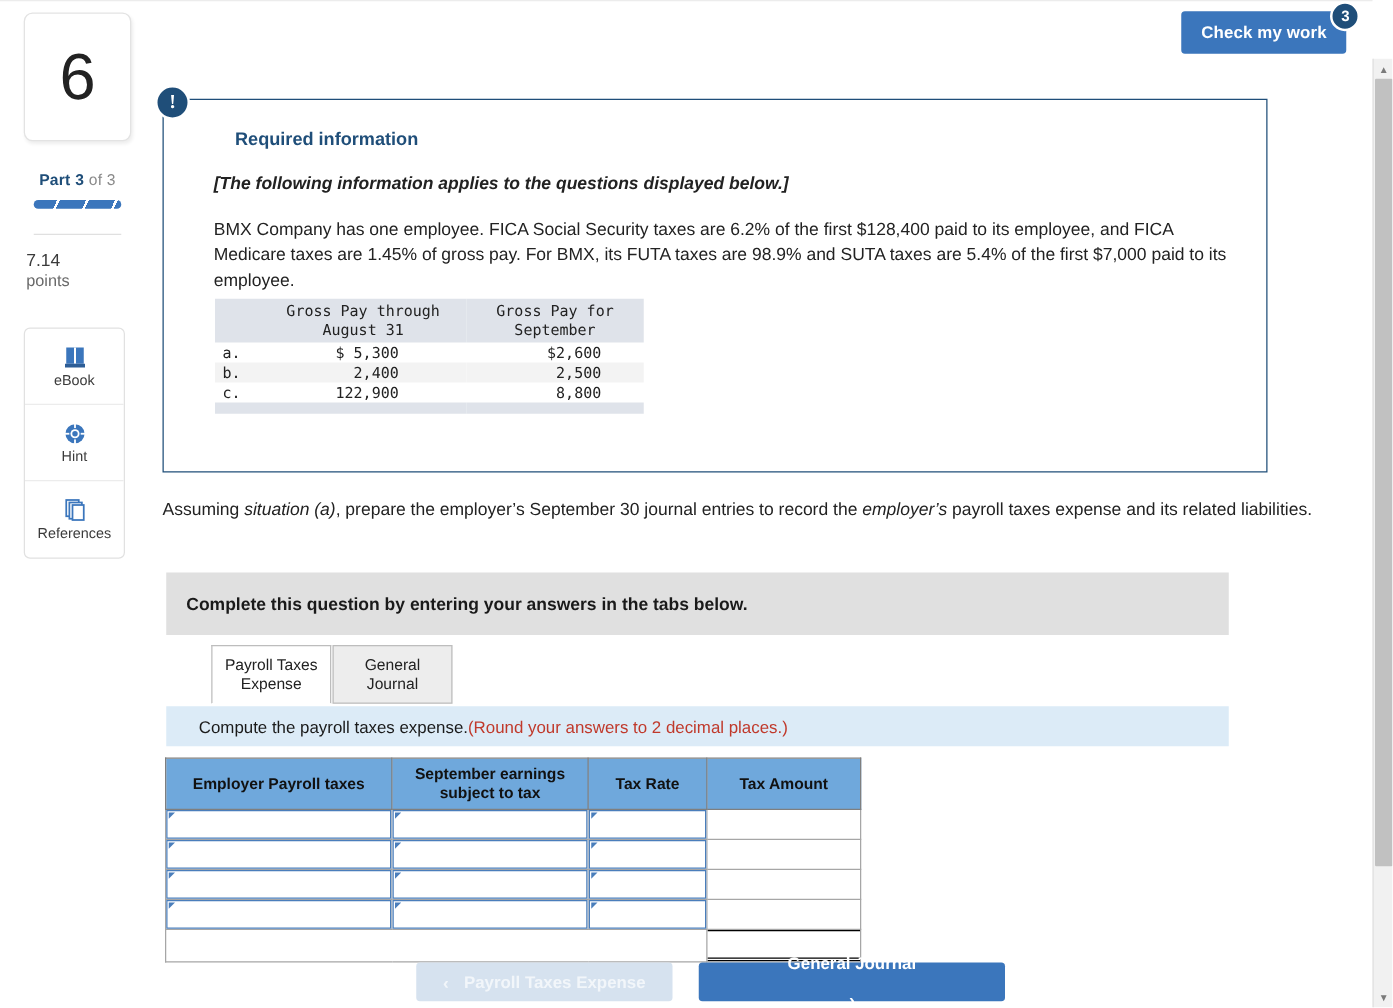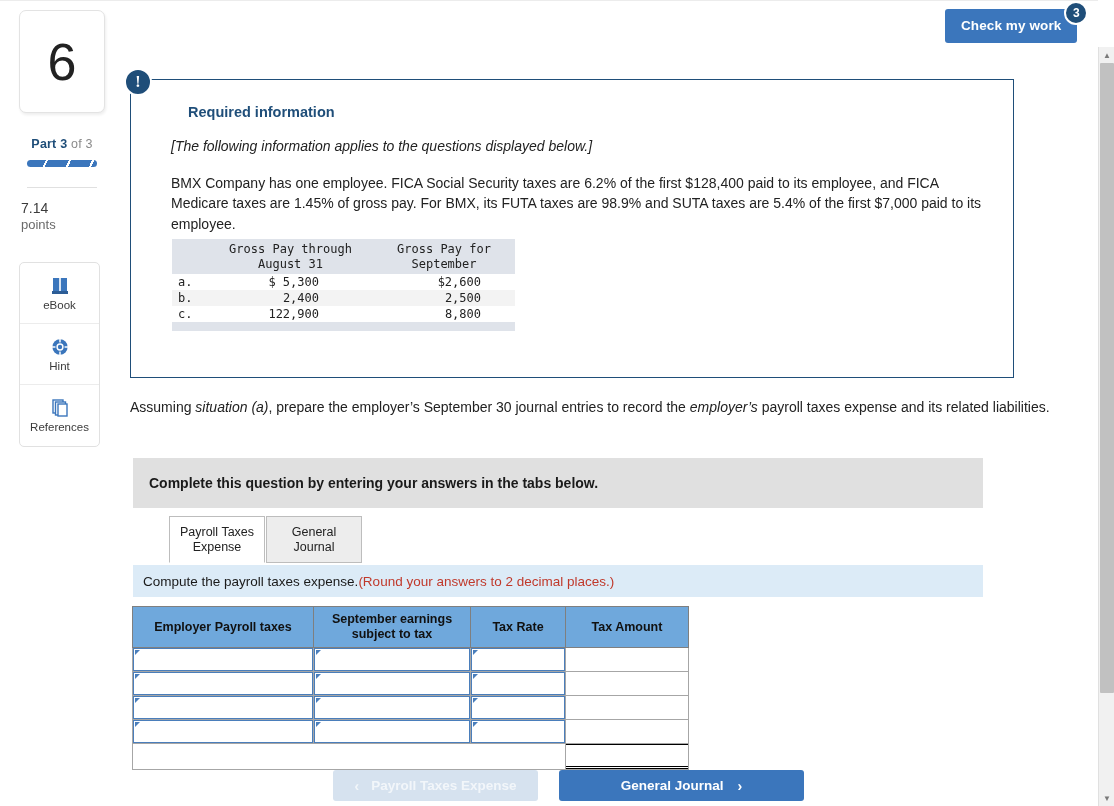--- a/index.html
+++ b/index.html
@@ -69,21 +69,21 @@
   }
   .bang {
     position:absolute; left:124px; top:68px; width:28px; height:28px;
     border-radius:50%; background:#1f4e79; color:#fff;
     display:flex; align-items:center; justify-content:center;
     font-size:16px; font-weight:bold; font-family:"Liberation Serif", serif;
     z-index:3; border:2px solid #fff;
   }
   .info-inner { padding:24px 30px 0 40px; }
   .info-title { color:#1f4e79; font-size:14.5px; font-weight:bold; margin:0 0 18px 17px; }
-  .info-italic { font-style:italic; font-size:14px; color:#222; margin:0 0 19px 0; }
+  .info-italic { font-style:italic; font-size:14px; color:#222; margin:0 0 19px 0;font-weight:bold; }
   .info-body { font-size:14px; color:#222; line-height:1.45; margin:0; max-width:830px; }
 
   
   .mono-table {
     position:absolute; left:172px; top:239px; width:343px;
     font-family:"DejaVu Sans Mono","Liberation Mono", monospace;
     font-size:12px; color:#222; border-collapse:collapse;
   }
   .mono-table th {
     background:#dfe3ea; font-weight:normal; padding:3px 6px 2px 6px;
@@ -117,21 +117,21 @@
     display:flex; align-items:center; justify-content:center; text-align:center;
     font-size:12.5px; color:#222; line-height:1.2; cursor:pointer;
     background:#ededed; position:relative;
   }
   .tab.active { background:#fff; border-bottom:1px solid #fff; z-index:2; }
   .tab + .tab { margin-left:1px; }
 
   
   .blue-strip {
     position:absolute; left:133px; top:565px; width:850px; height:32px;
-    background:#dcebf7; display:flex; align-items:center; padding-left:10px;
+    background:#dcebf7; display:flex; align-items:center; padding-left:26px;
     font-size:13.5px; color:#1a1a1a;
   }
   .blue-strip .red { color:#c0392b; }
 
   
   .grid { position:absolute; left:132px; top:606px; border-collapse:collapse; }
   .grid th {
     background:#6fa8dc; border:1px solid #7f7f7f; color:#111;
     font-size:12.5px; font-weight:bold; line-height:1.2; padding:5px 4px;
     text-align:center;
@@ -159,21 +159,21 @@
   .nav-prev {
     width:205px; height:31px; background:#d6e2ef; color:#f2f6fa;
     border:0; border-radius:3px; font-size:13.5px; font-weight:bold;
     display:flex; align-items:center; justify-content:center; gap:12px;
     cursor:default; font-family:"Liberation Sans", sans-serif;
   }
   .nav-next {
     width:245px; height:31px; background:#3b76bc; color:#fff;
     border:0; border-radius:3px; font-size:13.5px; font-weight:bold;
     display:flex; align-items:center; justify-content:center; gap:14px;
-    cursor:pointer; font-family:"Liberation Sans", sans-serif;
+    cursor:pointer; font-family:"Liberation Sans", sans-serif;flex-direction:column;
   }
   .chev { font-size:14px; font-weight:bold; }
 
   
   .sb { position:absolute; right:0; top:47px; width:16px; height:759px; background:#f1f1f1; border-left:1px solid #e0e0e0;}
   .sb-arrow { width:16px; height:16px; display:flex; align-items:center; justify-content:center; color:#7a7a7a; font-size:8px;}
   .sb-arrow.bot { position:absolute; bottom:0; left:0; }
   .sb-thumb { position:absolute; top:16px; left:1px; width:14px; height:630px; background:#c1c1c1; border-radius:1px; cursor:pointer;}
   .topline { position:absolute; left:0; top:0; width:1098px; height:1px; background:#ececec; }
 </style>

